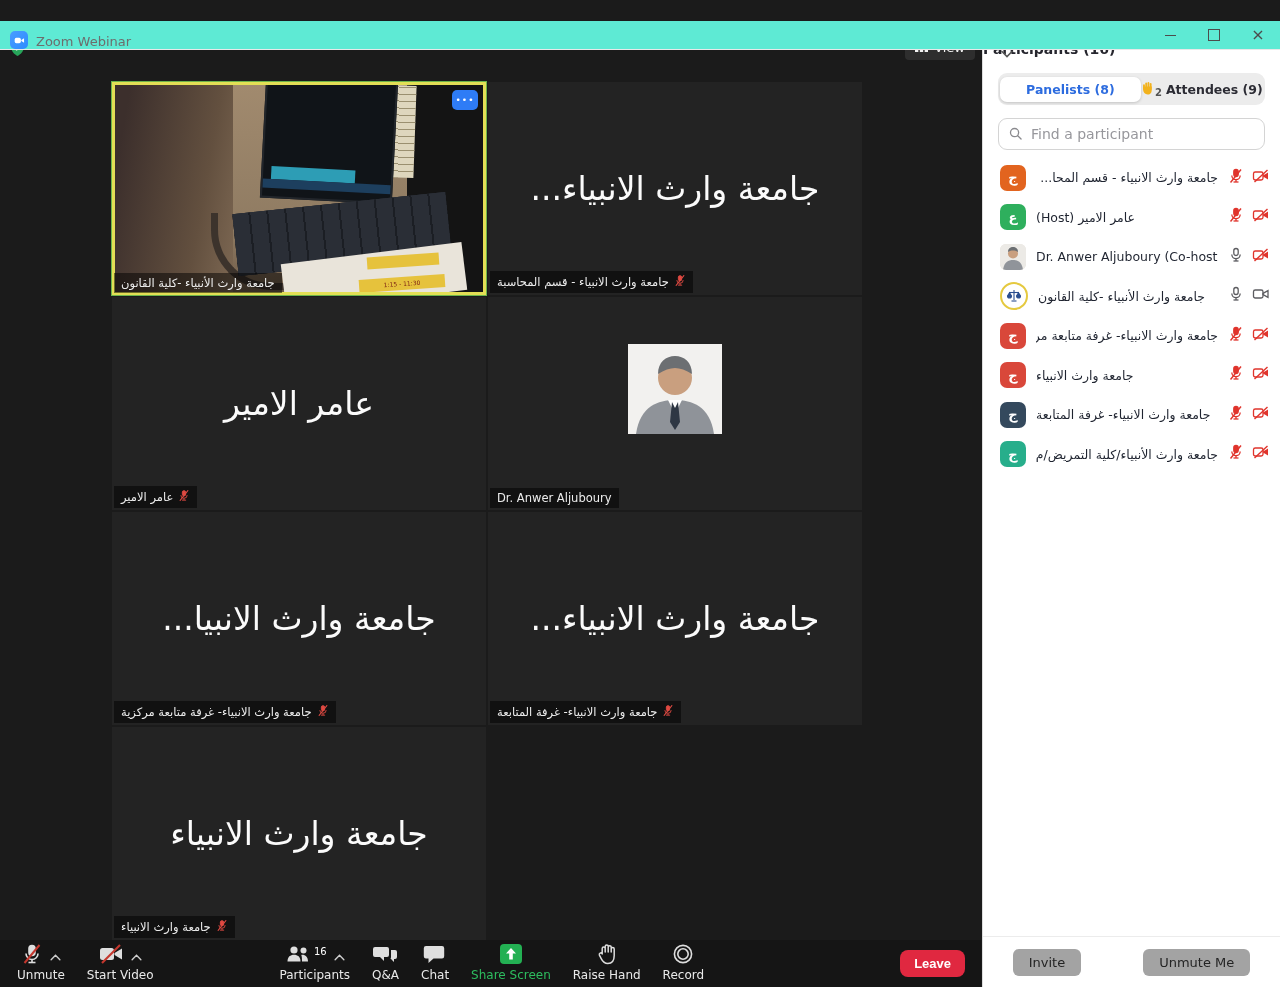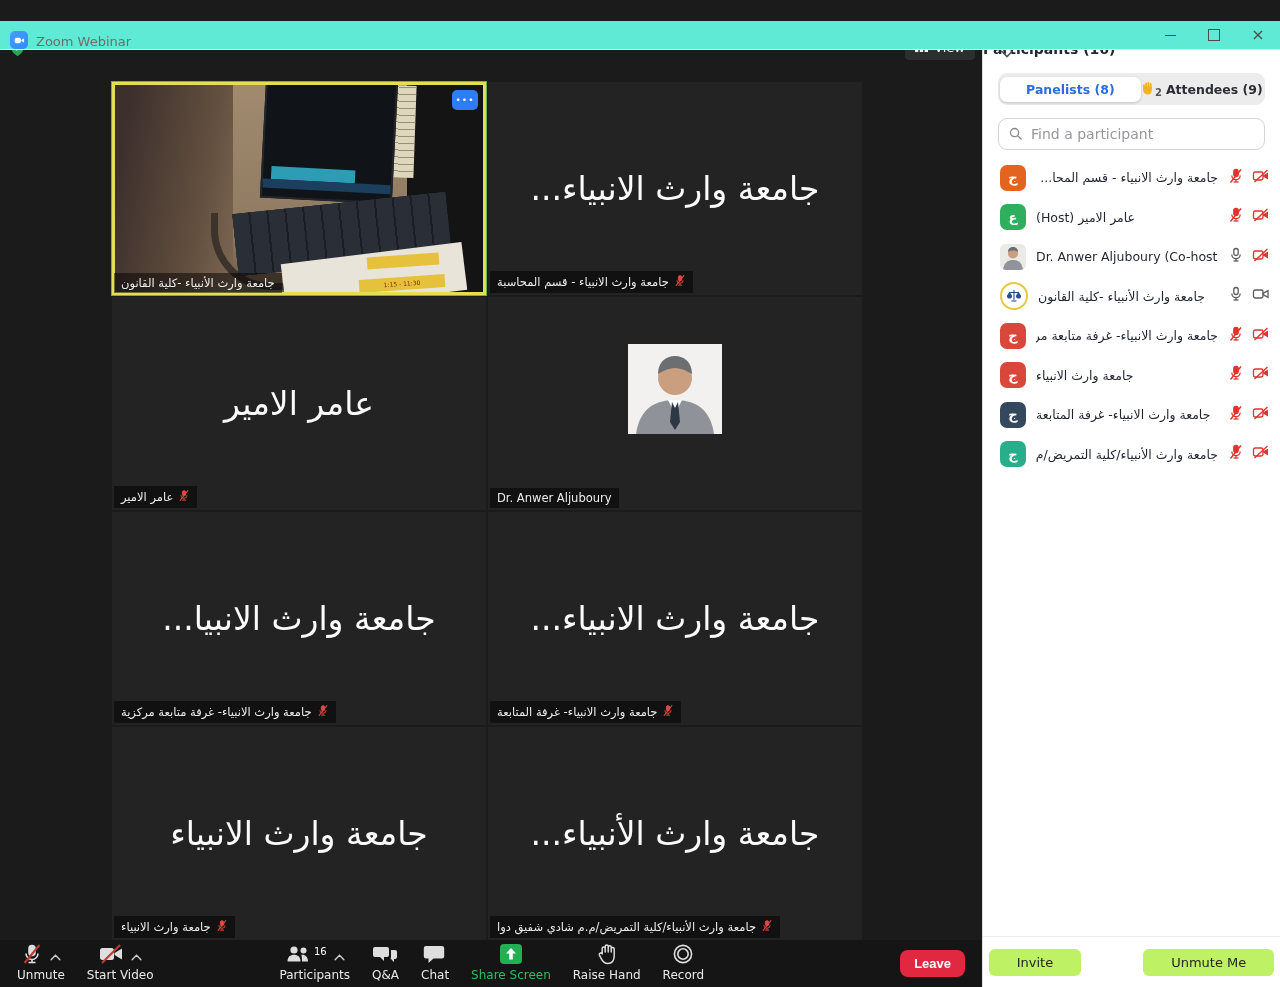--- a/index.html
+++ b/index.html
@@ -88,21 +88,21 @@
   .plist{}
   .p-row{height:39.5px;display:flex;align-items:center;padding:0 10px 0 17px;gap:10px;}
   .avatar{width:26px;height:26px;border-radius:7px;flex:0 0 auto;display:flex;align-items:center;justify-content:center;
           color:#fff;font-size:13px;font-weight:bold;}
   .avatar.logo{border-radius:50%;background:#fff;border:2px solid #e5c93f;width:24px;height:24px;}
   .avatar.photo{border-radius:6px;background:#e8e2da;overflow:hidden;}
   .p-name{flex:1;font-size:12.5px;color:#1f2430;white-space:nowrap;overflow:hidden;text-align:left;unicode-bidi:plaintext;}
   .p-icons{display:flex;gap:8px;align-items:center;flex:0 0 auto;}
   .p-footer{position:absolute;left:0;right:0;bottom:0;height:50px;border-top:1px solid #ececec;
             display:flex;align-items:center;justify-content:center;gap:62px;}
-  .pf-btn{background:#bef264;border:none;border-radius:6px;font-size:13px;color:#242424;padding:6px 28px;
+  .pf-btn{background:#a3a3a3;border:none;border-radius:6px;font-size:13px;color:#242424;padding:6px 16px;
           font-family:"DejaVu Sans","Liberation Sans",sans-serif;}
 </style>
 </head>
 <body>
 
 <div class="app">
 
   <div class="titlebar">
     <span class="zoom-logo">
       <svg width="11" height="11" viewBox="0 0 16 16">
@@ -252,35 +252,20 @@
                 <g stroke="#e04a42" fill="#e04a42" stroke-width="1.2">
                   <rect x="5.8" y="1.5" width="4.4" height="7" rx="2.2"></rect>
                   <path d="M3.8 7.5 a4.2 4.2 0 0 0 8.4 0" fill="none"></path>
                   <line x1="8" y1="11.8" x2="8" y2="14.2"></line>
                   <line x1="5.2" y1="14.2" x2="10.8" y2="14.2"></line>
                 </g>
                 <line x1="2.5" y1="15" x2="13.5" y2="1" stroke="#e04a42" stroke-width="1.6"></line>
               </svg></span>
           </div>
         </div>
-        <div class="tile">
-          <div class="tile-center-name">جامعة وارث الأنبياء...</div>
-          <div class="chip">
-            <span class="nm">جامعة وارث الأنبياء/كلية التمريض/م.م شادي شفيق دوا</span>
-            <span><svg width="12" height="13" viewBox="0 0 16 16">
-                <g stroke="#e04a42" fill="#e04a42" stroke-width="1.2">
-                  <rect x="5.8" y="1.5" width="4.4" height="7" rx="2.2"></rect>
-                  <path d="M3.8 7.5 a4.2 4.2 0 0 0 8.4 0" fill="none"></path>
-                  <line x1="8" y1="11.8" x2="8" y2="14.2"></line>
-                  <line x1="5.2" y1="14.2" x2="10.8" y2="14.2"></line>
-                </g>
-                <line x1="2.5" y1="15" x2="13.5" y2="1" stroke="#e04a42" stroke-width="1.6"></line>
-              </svg></span>
-          </div>
-        </div>
       </div>
   </div>
 
   <div class="toolbar">
     <div id="tb-left" style="display:flex;align-items:center;margin-left:6px;">
         <div class="tbi">
           <div class="ic-row">
       <span><svg width="22" height="22" viewBox="0 0 22 22">
                 <g stroke="#dedede" fill="none" stroke-width="1.6">
                   <rect x="8" y="2.5" width="6" height="10" rx="3" fill="#dedede"></rect>

